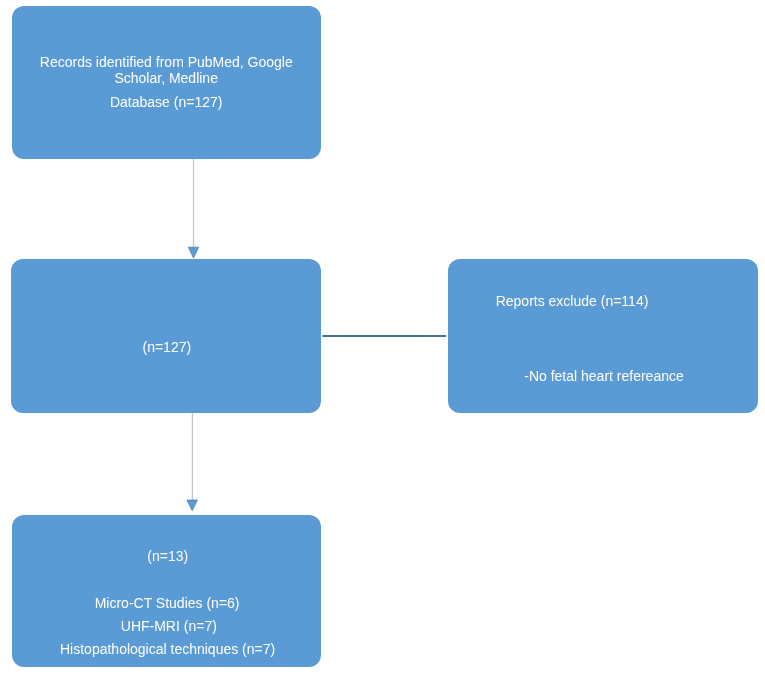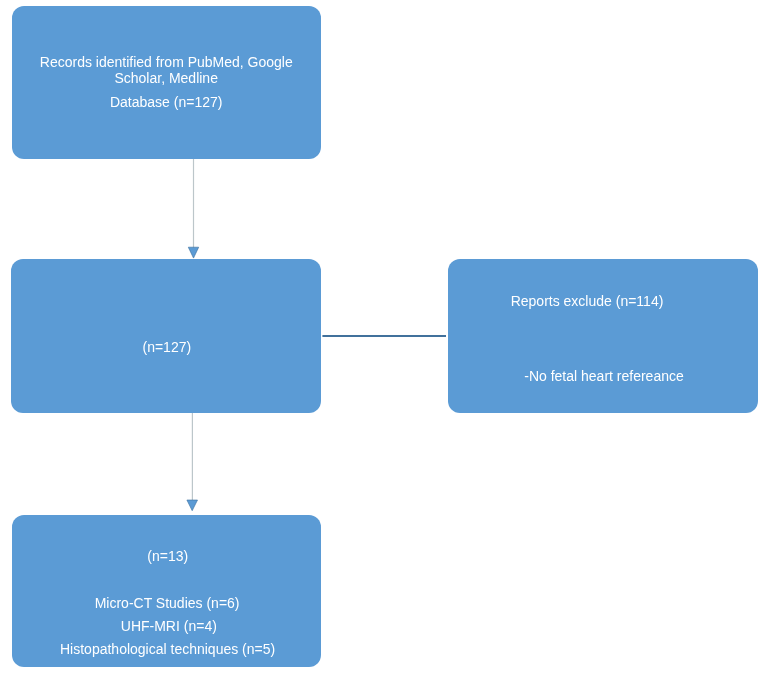--- a/index.html
+++ b/index.html
@@ -9,21 +9,21 @@
   .box{position:absolute;background:#5B9BD5;border-radius:12px;}
   #box-records{left:11.8px;top:5.6px;width:309.5px;height:153px;}
   #box-eligibility{left:11.4px;top:259.4px;width:309.8px;height:153.6px;}
   #box-excluded{left:448.4px;top:259.4px;width:310.1px;height:153.6px;}
   #box-included{left:12.3px;top:514.6px;width:309px;height:152.9px;}
   .ln{position:absolute;color:#ffffff;font-size:14px;line-height:1;white-space:nowrap;
       transform:translateX(-50%);}
   
   .r1{left:166.3px;top:55.2px}   .r2{left:166.2px;top:71.4px}   .r3{left:166.2px;top:94.6px}
   .e1{left:167.8px;top:318px}  .e2{left:166.8px;top:340.1px}
-  .x1{left:587px;top:294.2px} .x2{left:604px;top:316.6px}
+  .x1{left:572px;top:294.2px} .x2{left:604px;top:316.6px}
   .x3{left:604px;top:339.7px} .x4{left:604px;top:369px}
   .i1{left:168.6px;top:525.4px}  .i2{left:167.8px;top:548.7px}
   .i3{left:167.1px;top:595.9px}  .i4{left:168.8px;top:619px}    .i5{left:167.6px;top:642.1px}
   svg.conn{position:absolute;left:0;top:0;}
 </style>
 </head>
 <body>
 
 <div class="canvas">
 
@@ -48,16 +48,16 @@
   <span class="ln r2">Scholar, Medline</span>
   <span class="ln r3">Database (n=127)</span>
 
   <span class="ln e2">(n=127)</span>
 
   <span class="ln x1">Reports exclude (n=114)</span>
   <span class="ln x4">-No fetal heart refereance</span>
 
   <span class="ln i2">(n=13)</span>
   <span class="ln i3">Micro-CT Studies (n=6)</span>
-  <span class="ln i4">UHF-MRI (n=4)</span>
-  <span class="ln i5">Histopathological techniques (n=5)</span>
+  <span class="ln i4">UHF-MRI (n=7)</span>
+  <span class="ln i5">Histopathological techniques (n=7)</span>
 
 </div>
 
 </body></html>

